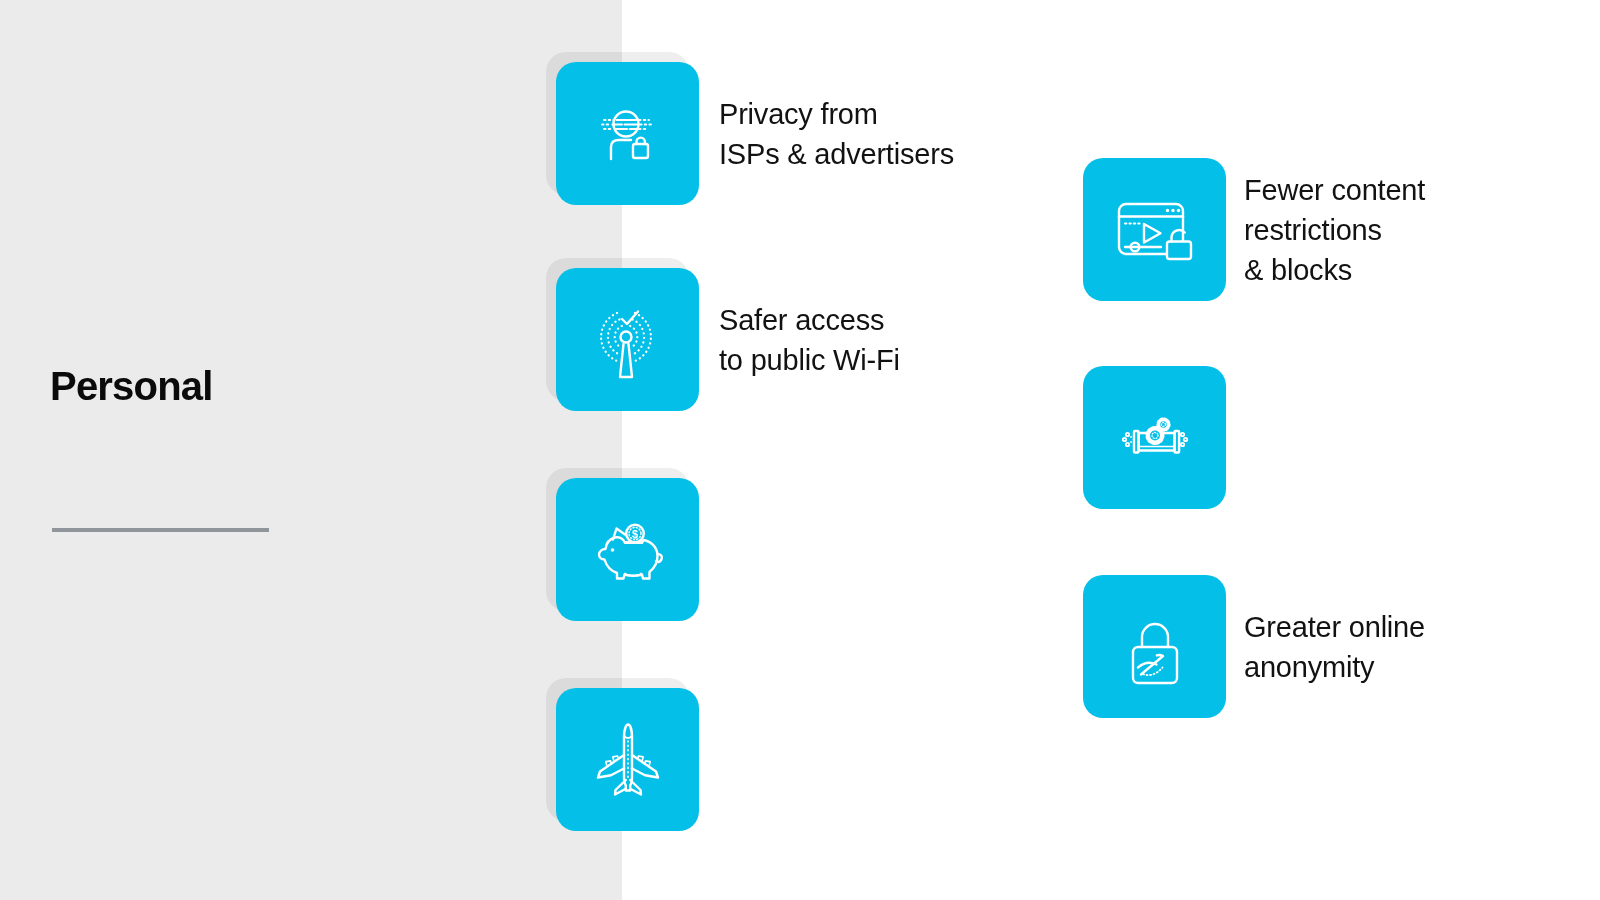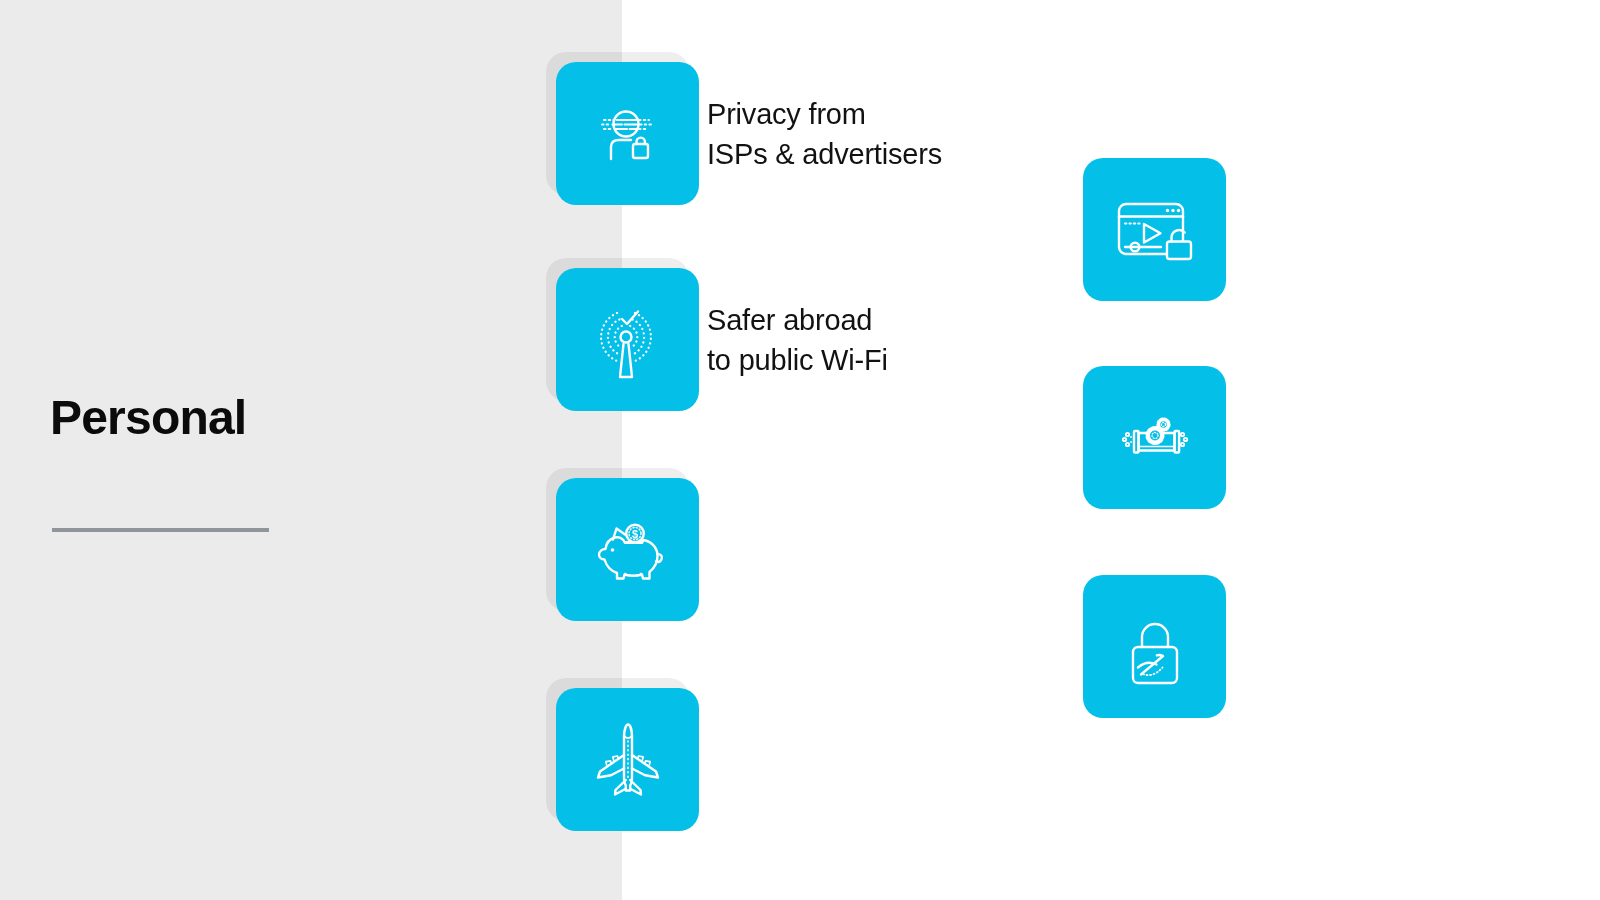--- a/index.html
+++ b/index.html
@@ -7,22 +7,22 @@
     width:1600px;height:900px;position:relative;overflow:hidden;
     background:#fff;
     font-family:"Liberation Sans","DejaVu Sans",sans-serif;
   }
   .panel{
     position:absolute;left:0;top:0;width:622px;height:900px;
     background:var(--panel,#EBEBEB);
   }
   .title{
     position:absolute;left:50px;top:356px;
-    font-size:48px;line-height:60px;font-weight:bold;
-    letter-spacing:-0.8px;color:var(--title-text,#0B0B0B);margin-top:32px;
+    font-size:40px;line-height:60px;font-weight:bold;
+    letter-spacing:-0.8px;color:var(--title-text,#0B0B0B);
   }
   .divider{
     position:absolute;left:52px;top:528px;width:217px;height:4px;
     background:var(--divider,#8F959A);
   }
   .benefit{
     position:absolute;display:flex;align-items:center;z-index:1;
   }
   .tile{
     position:relative;flex:0 0 auto;
@@ -35,21 +35,21 @@
     width:143px;height:143px;border-radius:20px;
     background:var(--tile-shadow,rgba(0,0,0,0.065));
     z-index:-1;
   }
   .tile svg{display:block;color:var(--icon-stroke,#fff);}
   .tile svg *{vector-effect:non-scaling-stroke;}
   .icon-stroke{fill:none;stroke:currentColor;stroke-width:2.4;stroke-linecap:round;stroke-linejoin:round;}
   .fill-accent{fill:var(--accent,#04BFE8);}
   .fill-white{fill:currentColor;stroke:none;}
   .label{
-    margin-left:8px;white-space:pre-line;
+    margin-left:20px;white-space:pre-line;
     font-size:29px;line-height:40px;letter-spacing:-0.2px;
     color:var(--label-text,#121212);
   }
   .col-right .label{margin-left:18px;}
   #b1{left:556px;top:62px}
   #b2{left:556px;top:268px}
   #b3{left:556px;top:478px}
   #b4{left:556px;top:688px}
   #b5{left:1083px;top:158px}
   #b6{left:1083px;top:366px}
@@ -108,21 +108,21 @@
             <path d="M41.5,29.5 A19,19 0 0 0 41.5,64.5"></path>
             <path d="M39.1,23 A26,26 0 0 0 39.1,71"></path>
             <path d="M52.1,36 A12,12 0 0 1 52.1,58"></path>
             <path d="M54.5,29.5 A19,19 0 0 1 54.5,64.5"></path>
             <path d="M56.9,23 A26,26 0 0 1 56.9,71"></path>
           </g>
         </g>
       </svg>
     </span>
   </div>
-  <div class="label">Safer abroad
+  <div class="label">Safer access
 to public Wi-Fi</div>
 </div>
 
 <div class="benefit col-left shadowed" id="b3">
   <div class="tile">
     <span>
       <svg width="100" height="100" viewBox="0 0 100 100">
         <g class="icon-stroke">
           <path d="M47,42.5 C45,38.5 41,36.5 37,37.5 C31.5,39 28,43.5 27.5,49 C24,49 21,51.5 21,54.5 C21,57.5 23.5,59.5 26.5,59.5 C28.5,66 33,71 39,73 L39,78.5 L45.5,78.5 L46.5,74.5 C51.5,76 59,76 64,74.5 L65,78.5 L71.5,78.5 L71.5,72 C76.5,68 79.5,62 79.5,56 C79.5,47.5 73.5,41.5 65.5,40 L64,42.5"></path>
           <path d="M35,39.5 L38.5,28.5 L47,34.5"></path>
@@ -174,20 +174,23 @@
           <circle cx="30" cy="67" r="4.3"></circle>
           <rect class="fill-accent" x="62" y="61.5" width="24" height="17.5" rx="2.5"></rect>
           <path d="M66.5,61.5 v-3.8 a7.6,7.6 0 0 1 13.2,-5.2"></path>
         </g>
         <circle class="fill-white" cx="62.5" cy="30.5" r="1.7"></circle>
         <circle class="fill-white" cx="68" cy="30.5" r="1.7"></circle>
         <circle class="fill-white" cx="73.5" cy="30.5" r="1.7"></circle>
       </svg>
     </span>
   </div>
+  <div class="label">Fewer content
+restrictions
+&amp; blocks</div>
 </div>
 
 <div class="benefit col-right" id="b6">
   <div class="tile">
     <span>
       <svg width="100" height="100" viewBox="0 0 100 100">
         <g class="icon-stroke">
           <rect x="33.5" y="45" width="36" height="17.5"></rect>
           <path d="M35,58.5 H68" stroke-width="1.6"></path>
           <rect x="29" y="43" width="4.6" height="21.5" rx="1"></rect>
@@ -223,13 +226,15 @@
         <g class="icon-stroke">
           <path d="M37,50 V40 a13,13 0 0 1 26,0 V50"></path>
           <rect x="28" y="50" width="44" height="36" rx="5"></rect>
           <path d="M33,70.5 Q42,63 51.5,67.5"></path>
           <path d="M36,77.5 L58,59 q-3,-1.8 -6.2,-0.6"></path>
           <path d="M38,77 Q48,81 57.5,70.5" stroke-width="1.8" stroke-dasharray="1 2.6"></path>
         </g>
       </svg>
     </span>
   </div>
+  <div class="label">Greater online
+anonymity</div>
 </div>
 
 </body></html>

